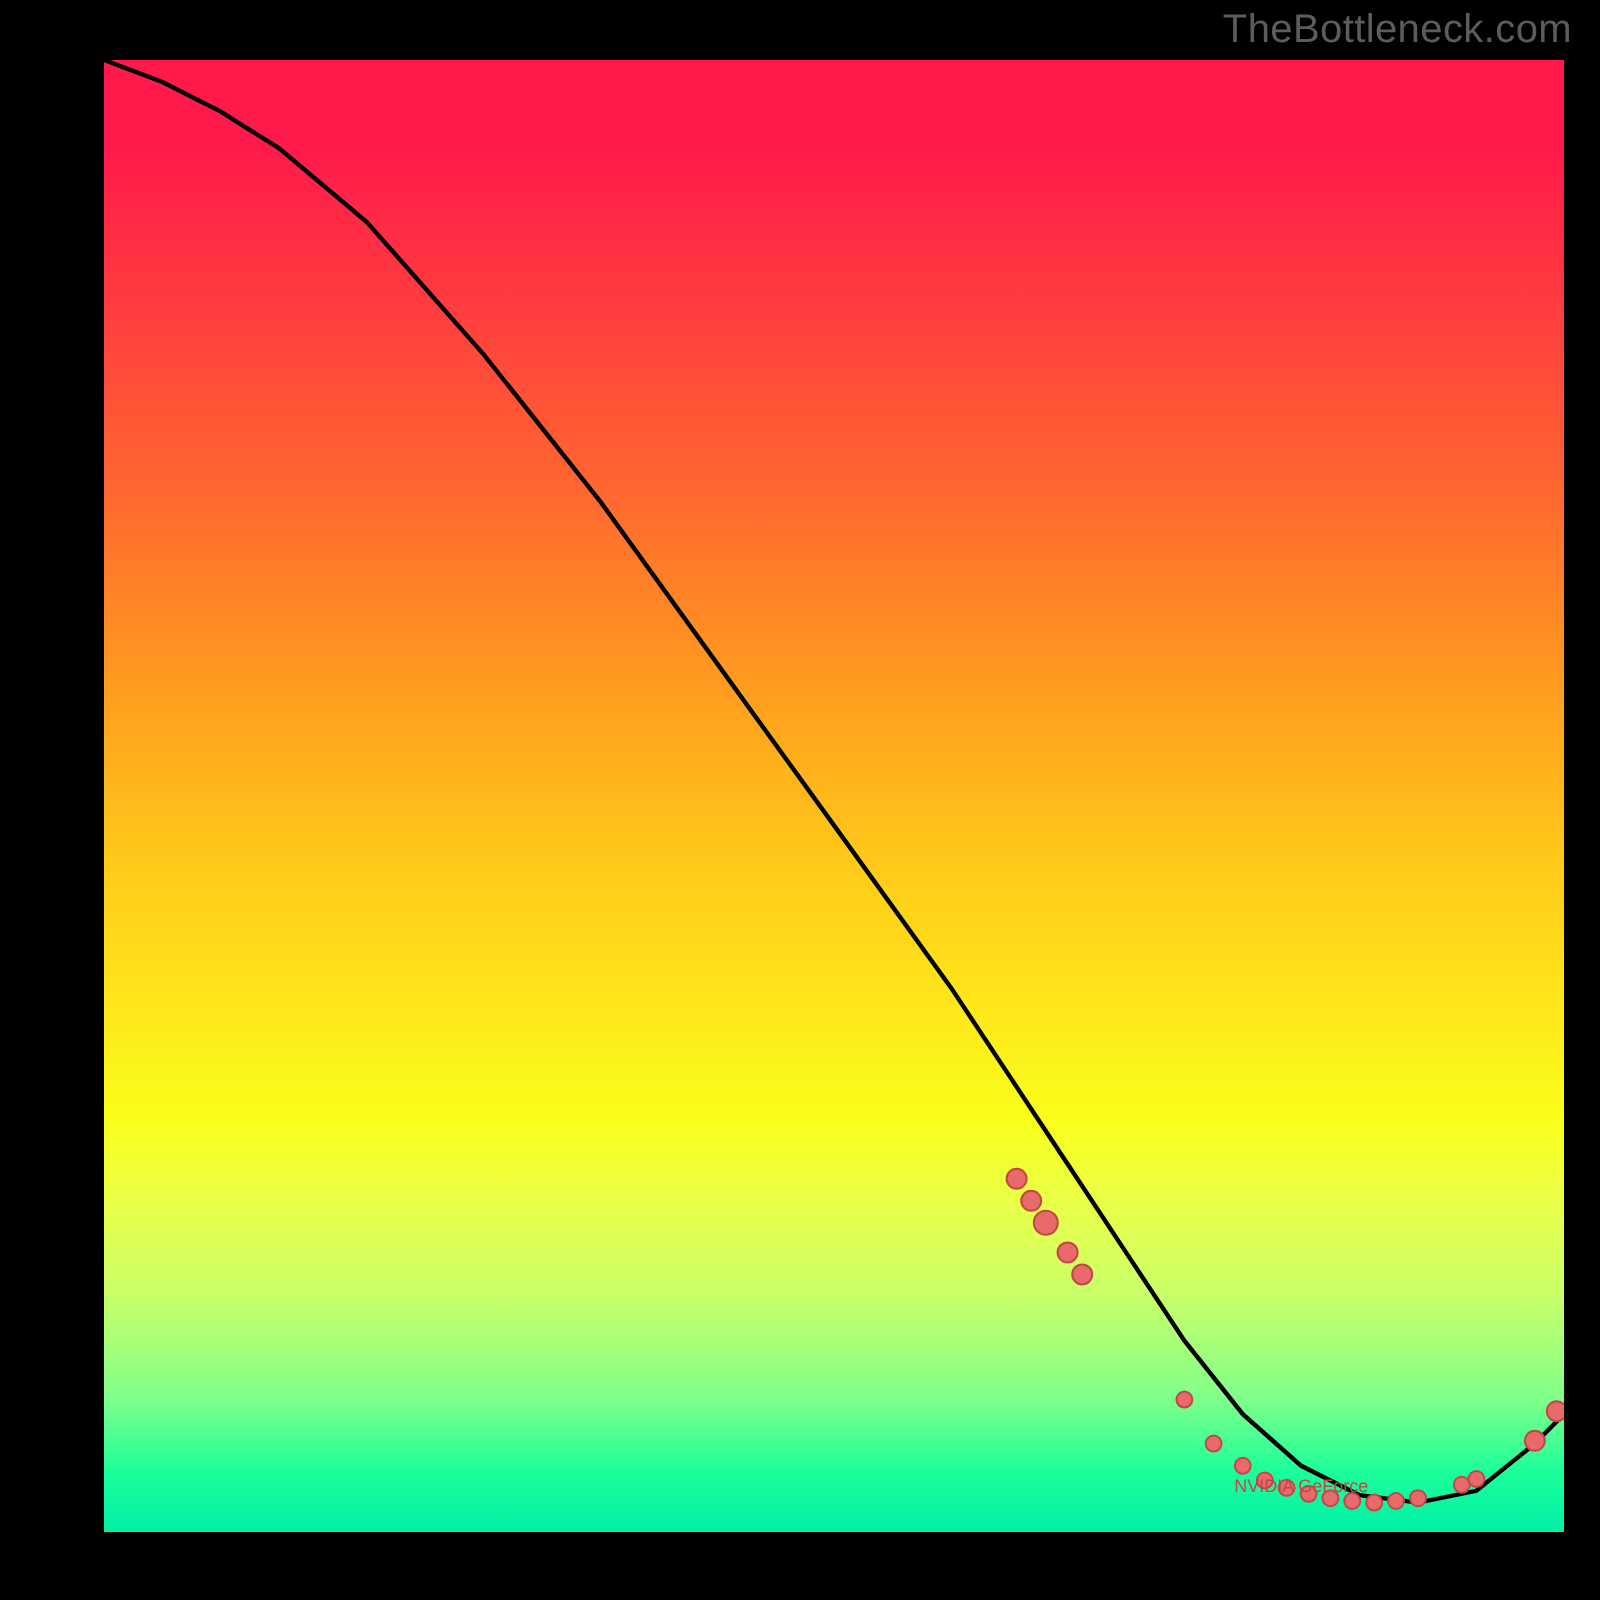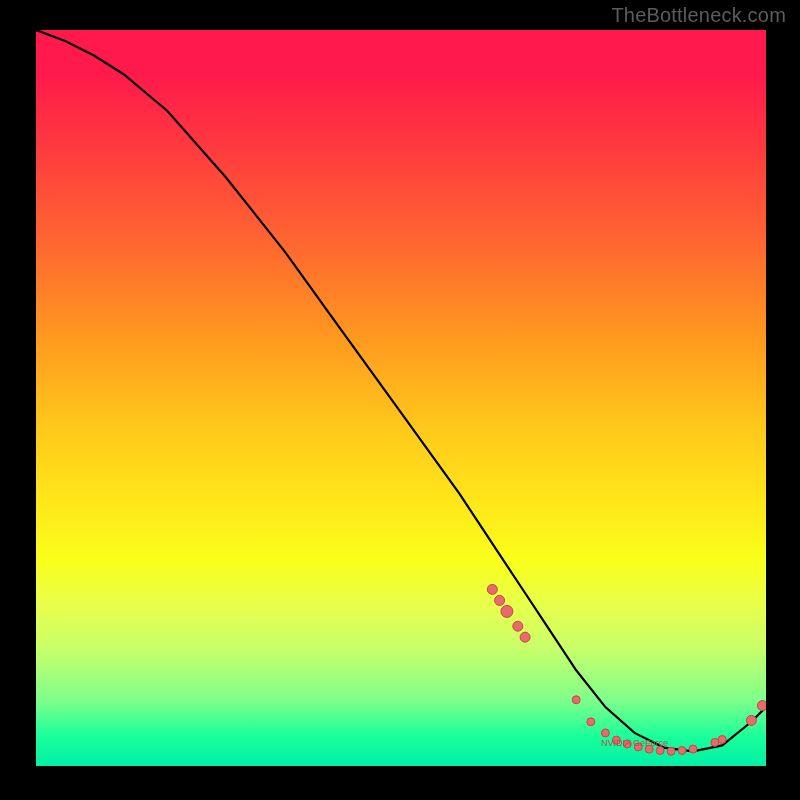--- a/index.html
+++ b/index.html
@@ -21,21 +21,21 @@
     position: absolute;
     top: 4px;
     right: 14px;
     color: #5c5c5c;
     font-size: 20px;
     letter-spacing: 0.2px;
     font-weight: 400;
   }
   .plot {
     position: absolute;
-    left: 36px;
+    left: 52px;
     top: 30px;
     width: 730px;
     height: 736px;
   }
   .gradient {
     position: absolute;
     inset: 0;
     background: linear-gradient(
       to bottom,
       #ff1a4b 0%,

